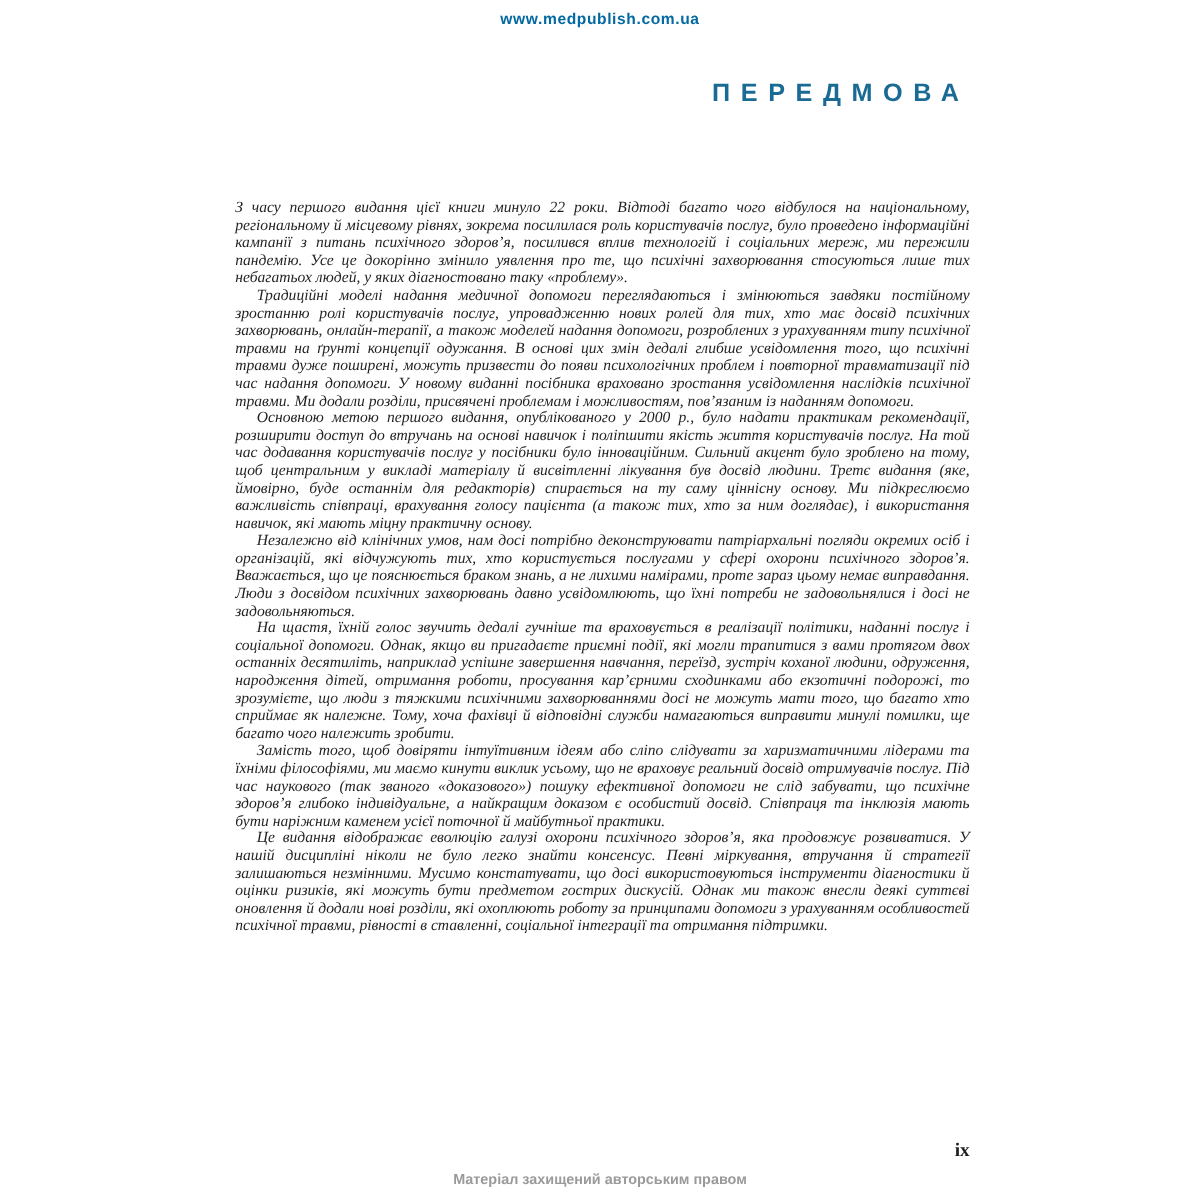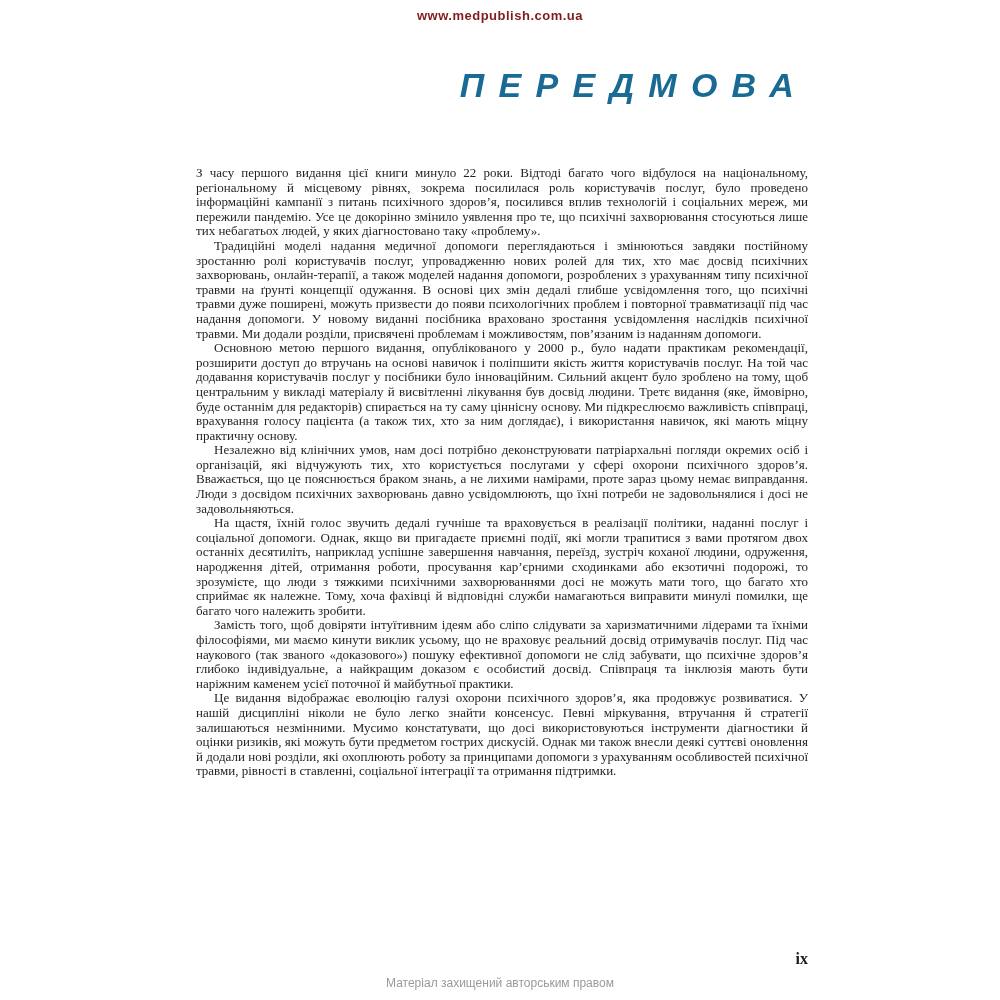--- a/index.html
+++ b/index.html
@@ -17,51 +17,51 @@
   }
   .header-url {
     position: absolute;
     top: 8px;
     left: 0;
     width: 100%;
     text-align: center;
     font-family: "Liberation Sans", sans-serif;
     font-weight: bold;
     font-size: 13px;
-    color: #7f1d1d;
+    color: #0369a1;
     letter-spacing: 0.5px;
   }
   .chapter-title {
     position: absolute;
     top: 66px;
     left: 196px;
     width: 612px;
     text-align: right;
     font-family: "Liberation Sans", sans-serif;
     font-weight: bold;
-    font-size: 34px;
+    font-size: 21px;
     letter-spacing: 0.42em;
     margin-right: -0.42em; 
     color: #1a6b94;
-    font-style: italic;
   }
   .body-text {
     position: absolute;
     top: 166px;
     left: 196px;
     width: 612px;
     color: #1f1f1f;
   }
   .body-text p {
     margin: 0;
     font-family: "Liberation Serif", serif;
     font-size: 13px;
     line-height: 14.6px;
     text-align: justify;
     text-indent: 18px;
+    font-style: italic;
   }
   .body-text p.first {
     text-indent: 0;
   }
   .page-number {
     position: absolute;
     top: 950px;
     left: 196px;
     width: 612px;
     text-align: right;
@@ -70,21 +70,21 @@
     font-size: 16px;
     color: #1f1f1f;
   }
   .footer-copyright {
     position: absolute;
     top: 976px;
     left: 0;
     width: 100%;
     text-align: center;
     font-family: "Liberation Sans", sans-serif;
-    font-weight: normal;
+    font-weight: bold;
     font-size: 12px;
     color: #9a9a9a;
   }
 </style>
 </head>
 <body>
 
 <div class="page">
 
   <div class="header-url">www.medpublish.com.ua</div>

